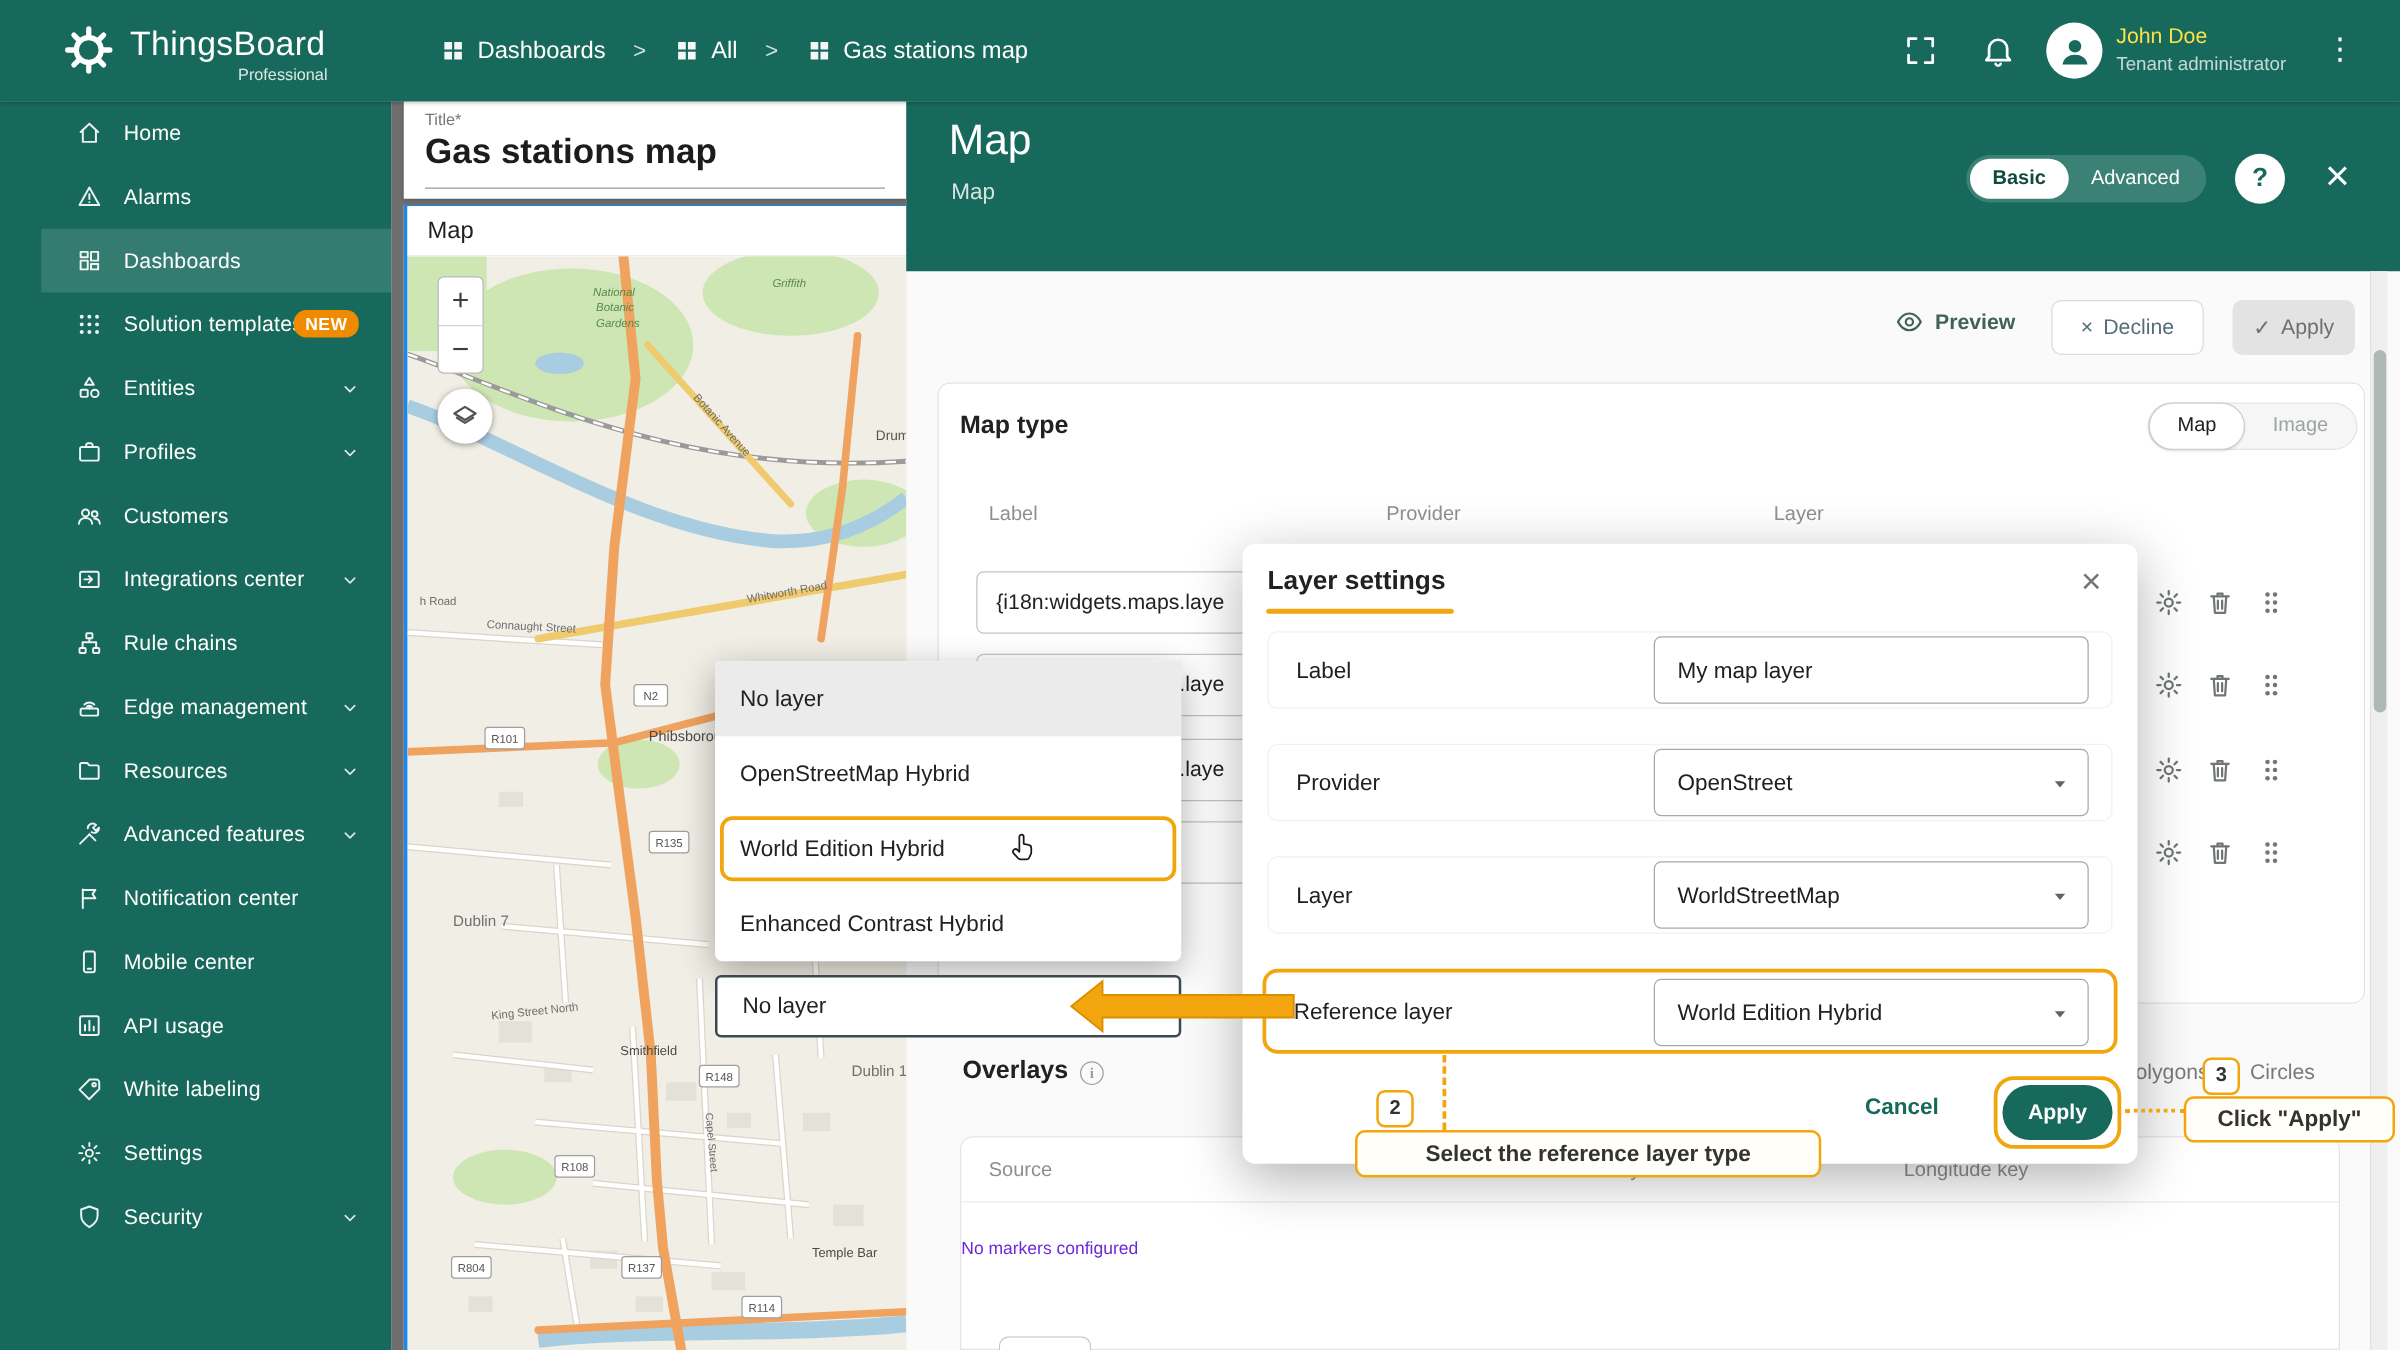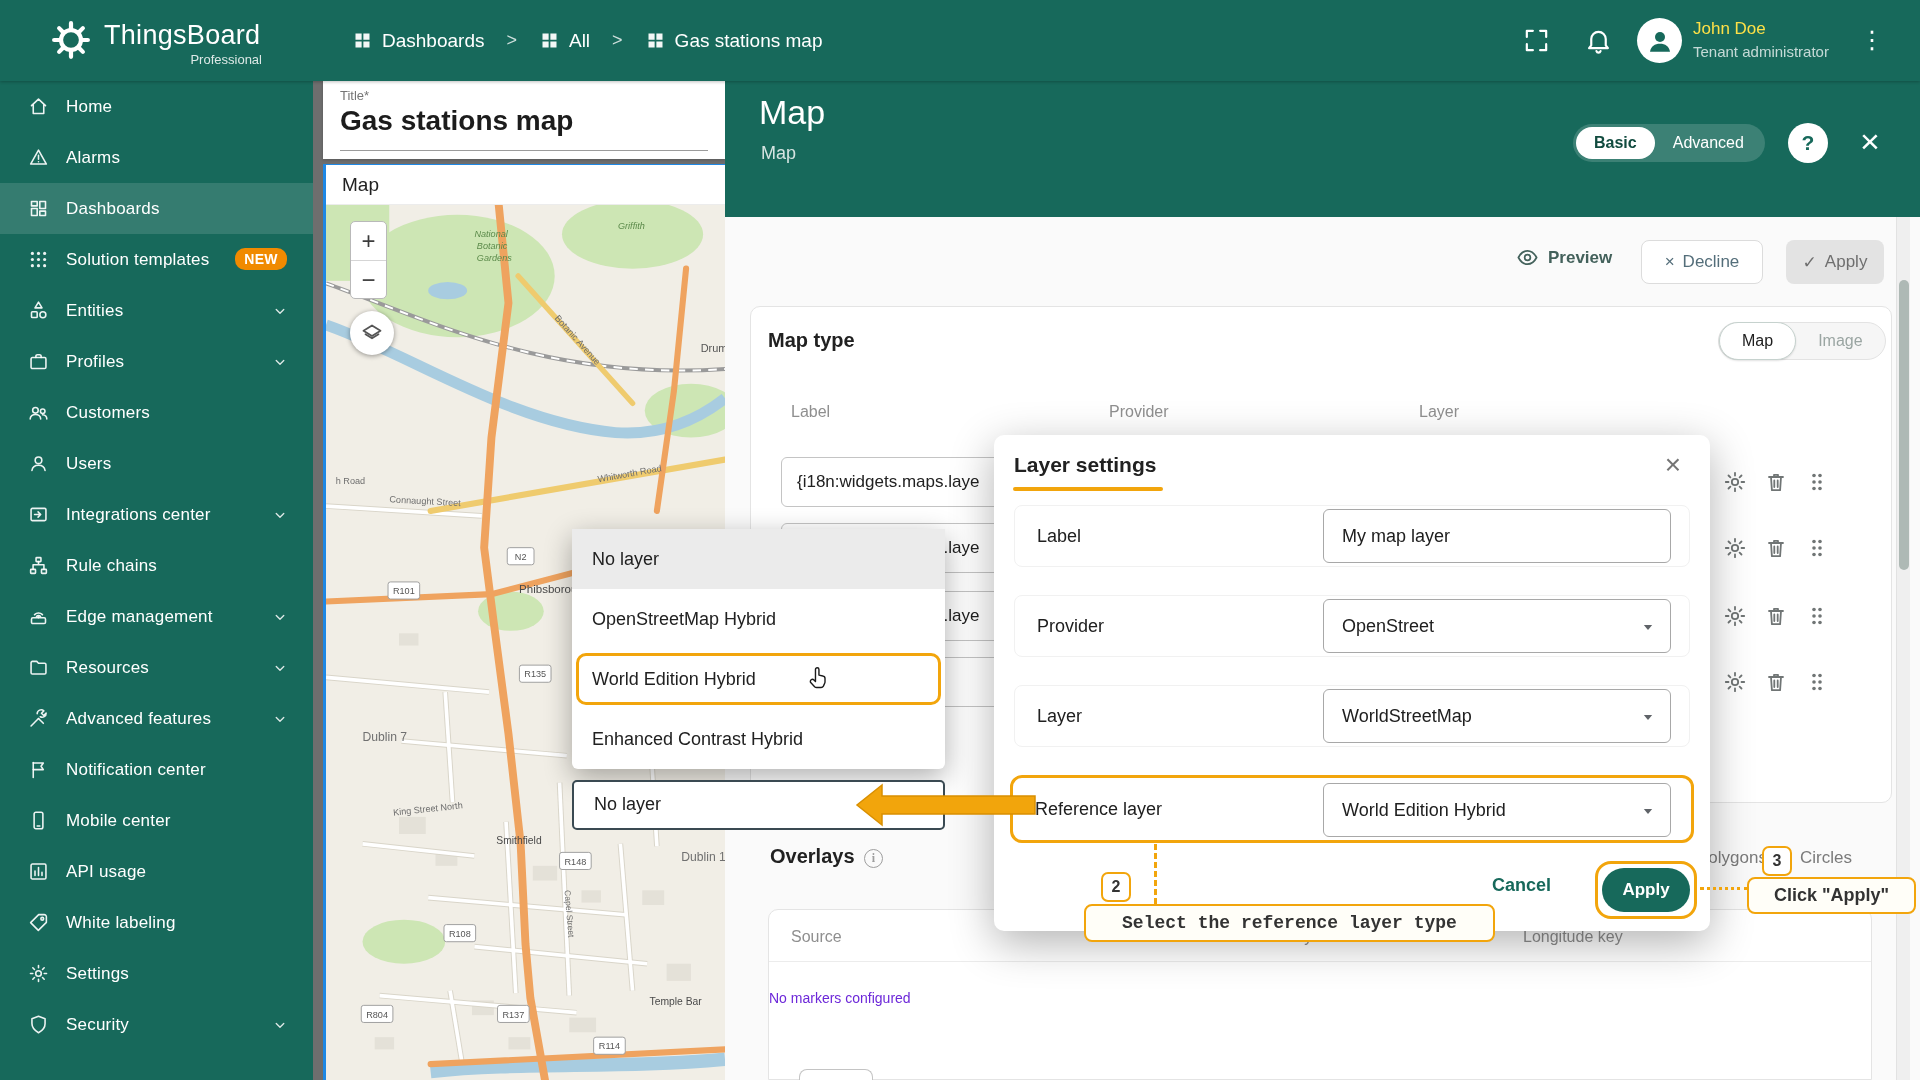--- a/index.html
+++ b/index.html
@@ -21,21 +21,21 @@
   .hicon { position:absolute; top:26px; width:29px; height:29px; color:#fff; cursor:pointer; }
   .avatar { position:absolute; left:1637px; top:18px; width:45px; height:45px; border-radius:50%;
     background:#fff; color:#17695B; display:flex; align-items:center; justify-content:center; cursor:pointer; }
   .avatar span { width:30px; height:30px; }
   .user-name { position:absolute; left:1693px; top:19px; font-size:17px; color:#fde047; }
   .user-role { position:absolute; left:1693px; top:43px; font-size:15px; color:rgba(255,255,255,.75); }
   .kebab { position:absolute; left:1860px; top:24px; width:24px; height:32px; color:#fff;
     font-size:24px; line-height:32px; text-align:center; cursor:pointer; }
 
   
-  .sidebar { position:absolute; left:0; top:81px; width:313px; height:999px; background:#17695B; z-index:55; }
+  .sidebar { position:absolute; left:0; top:81px; width:313px; height:999px; background:#17695B; z-index:55;padding-left:33px; }
   .side-item { position:relative; height:51px; display:flex; align-items:center; color:#fff; cursor:pointer; }
   .side-item.active { background:rgba(255,255,255,.13); }
   .si-icon { position:absolute; left:28px; width:21px; height:21px; color:rgba(255,255,255,.92); }
   .si-label { position:absolute; left:66px; font-size:17px; letter-spacing:.2px; white-space:nowrap; }
   .si-chev { position:absolute; right:24px; width:18px; height:18px; color:rgba(255,255,255,.85); }
   .si-badge { position:absolute; right:26px; top:14px; background:#F08A00; color:#fff; font-size:14px;
     font-weight:700; padding:3px 9px; border-radius:10px; letter-spacing:.4px; }
 
   
   .backdrop { position:absolute; left:313px; top:81px; width:412px; height:999px; background:#6E6E6E; z-index:1; }
@@ -157,21 +157,21 @@
     border-radius:16px; pointer-events:none; }
   .arrow-svg { position:absolute; left:850px; top:780px; width:192px; height:50px; z-index:40; }
   .dash2 { position:absolute; left:1154px; top:844px; height:60px; border-left:3px dashed #F2A50C; z-index:40; }
   .badge { position:absolute; width:30px; height:30px; background:#fff; border:2.5px solid #F2A50C;
     border-radius:7px; font-size:16px; font-weight:700; color:#333; text-align:center; line-height:26px; z-index:41; }
   .badge2 { left:1101px; top:872px; }
   .badge3 { left:1762px; top:846px; }
   .callout { position:absolute; background:#FFFEF8; border:2.5px solid #F2A50C; border-radius:8px;
     font-size:18px; font-weight:600; color:#333; display:flex; align-items:center; justify-content:center;
     z-index:40; }
-  .callout2 { left:1084px; top:904px; width:411px; height:38px;font-family:Liberation Mono, monospace; }
+  .callout2 { left:1084px; top:904px; width:373px; height:38px; }
   .callout3 { left:1747px; top:877px; width:169px; height:37px; }
   .conn3 { position:absolute; left:1700px; top:887px; width:48px; border-top:3px dotted #F2A50C; z-index:40; }
 
   [data-icon] svg { width:100%; height:100%; display:block; }
   [data-icon] { display:inline-block; }
 </style>
 </head>
 <body>
 
 <div id="app">
@@ -314,29 +314,20 @@
     <div class="side-item">
       <span class="si-icon" data-icon="people">
           <svg viewBox="0 0 24 24" fill="none" stroke="currentColor" stroke-width="1.8" stroke-linecap="round" stroke-linejoin="round">
             <circle cx="8.5" cy="9.5" r="3.2"></circle>
             <path d="M2.5 19.5 c0 -3.3 2.7 -5.3 6 -5.3 s6 2 6 5.3"></path>
             <circle cx="16.8" cy="10.5" r="2.6"></circle>
             <path d="M16.5 14.6 c2.8 .2 5 2 5 4.9"></path>
           </svg>
         </span>
       <span class="si-label">Customers</span>
-    </div>
-    <div class="side-item">
-      <span class="si-icon" data-icon="person">
-          <svg viewBox="0 0 24 24" fill="none" stroke="currentColor" stroke-width="1.8" stroke-linecap="round" stroke-linejoin="round">
-            <circle cx="12" cy="8.3" r="3.8"></circle>
-            <path d="M4.5 20 c.6 -4 3.6 -6 7.5 -6 s6.9 2 7.5 6"></path>
-          </svg>
-        </span>
-      <span class="si-label">Users</span>
     </div>
     <div class="side-item">
       <span class="si-icon" data-icon="integration">
           <svg viewBox="0 0 24 24" fill="none" stroke="currentColor" stroke-width="1.8" stroke-linecap="round" stroke-linejoin="round">
             <rect x="3.5" y="5" width="17" height="14" rx="1.5"></rect>
             <path d="M7.5 12 h7 M11.5 9 l3 3 -3 3"></path>
           </svg>
         </span>
       <span class="si-label">Integrations center</span>
       <span class="si-chev" data-icon="chev">

